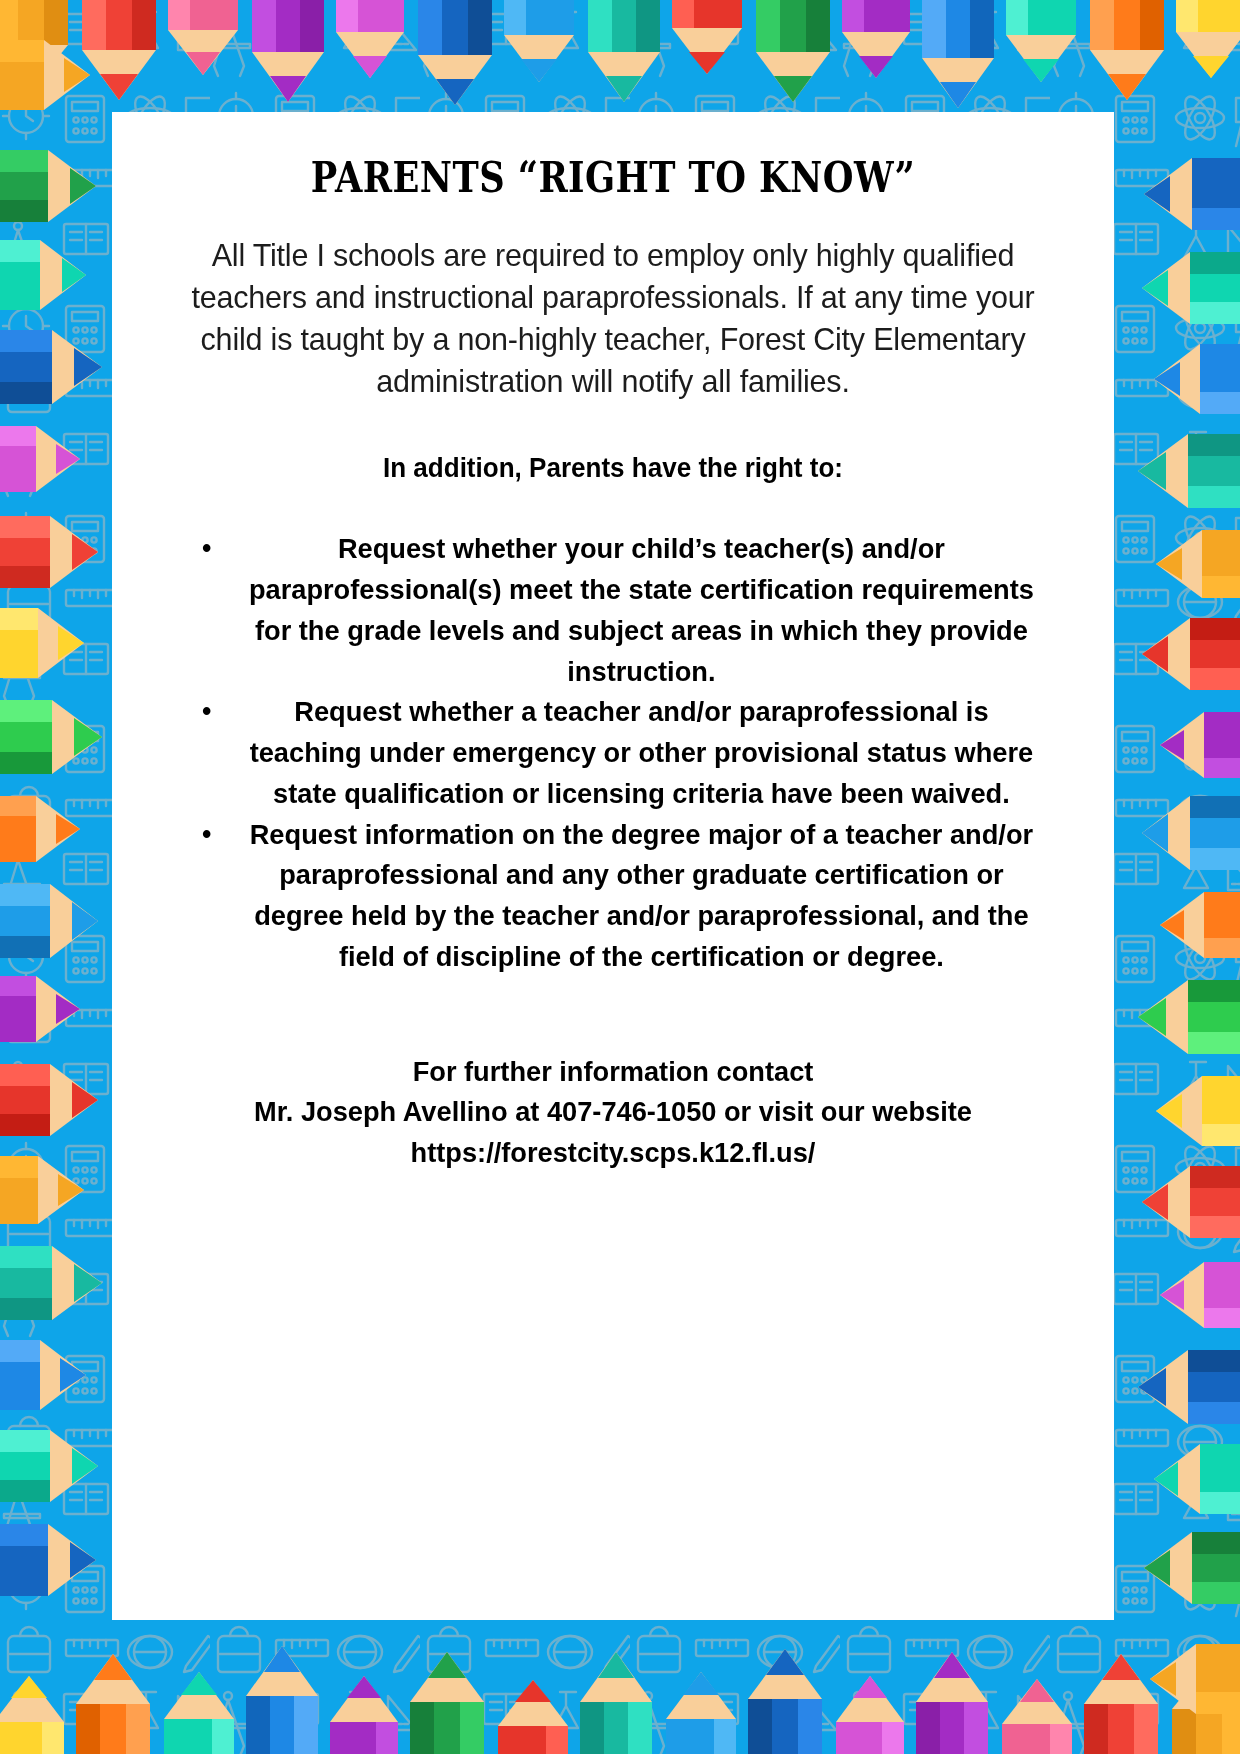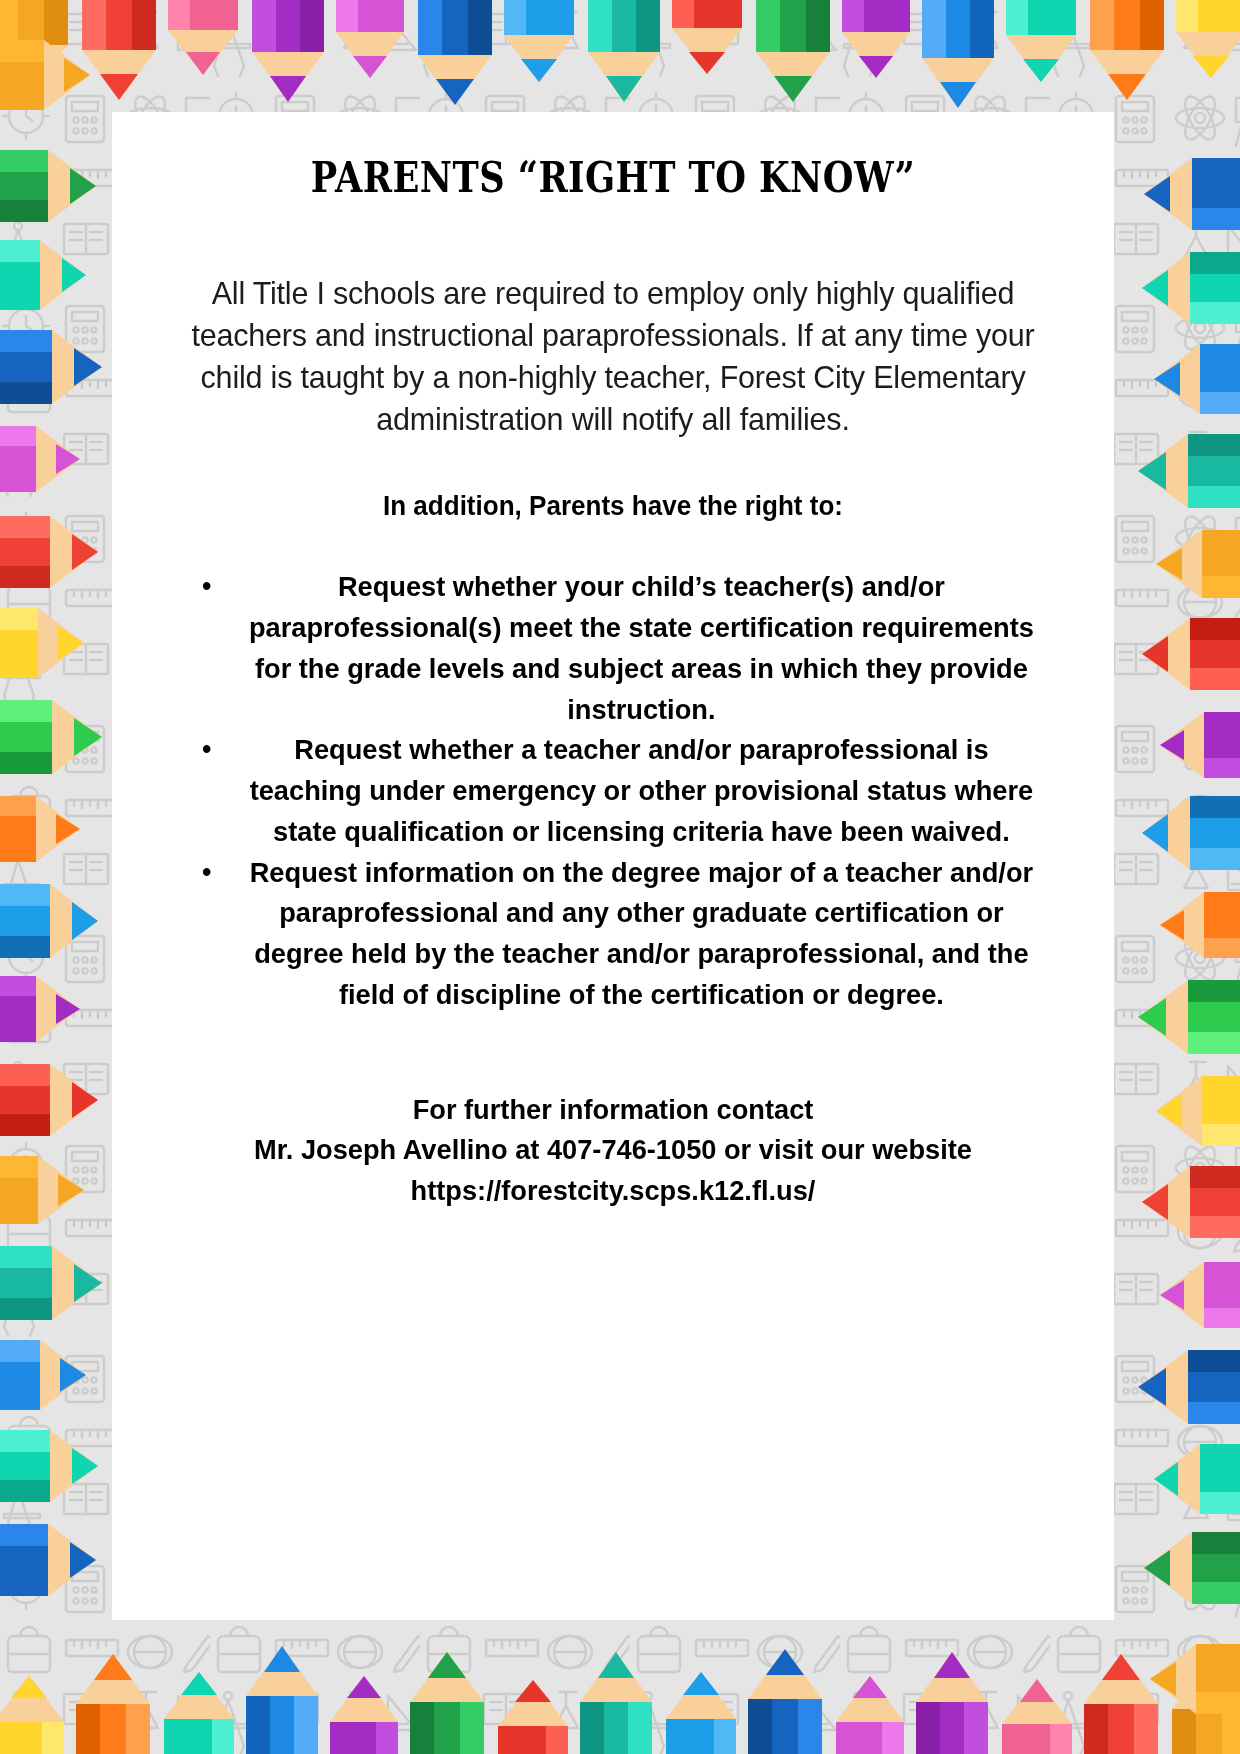--- a/index.html
+++ b/index.html
@@ -12,21 +12,21 @@
     height: 1754px;
     overflow: hidden;
     font-family: "Liberation Sans", sans-serif;
   }
 
   
   #poster {
     position: relative;
     width: 1240px;
     height: 1754px;
-    background: #e5e5e5;
+    background: #0ea5e9;
     overflow: hidden;
   }
 
   
   .doodle-layer {
     position: absolute;
     inset: 0;
     opacity: 0.55;
     pointer-events: none;
   }
@@ -66,21 +66,21 @@
     white-space: nowrap;
   }
 
   .intro {
     font-family: "Liberation Sans", sans-serif;
     font-weight: 300;
     font-size: 30.5px;
     line-height: 1.38;
     text-align: center;
     color: #1c1c1c;
-    margin: 70px 14px 0 14px;
+    margin: 32px 14px 0 14px;
     letter-spacing: -0.2px;
   }
 
   .subhead {
     font-family: "Liberation Sans", sans-serif;
     font-weight: 700;
     font-size: 28px;
     text-align: center;
     color: #000;
     margin: 50px 0 0 0;

